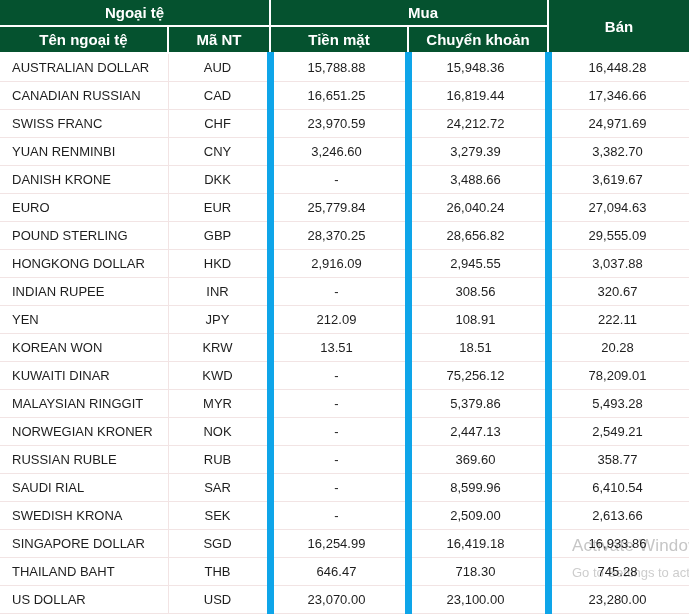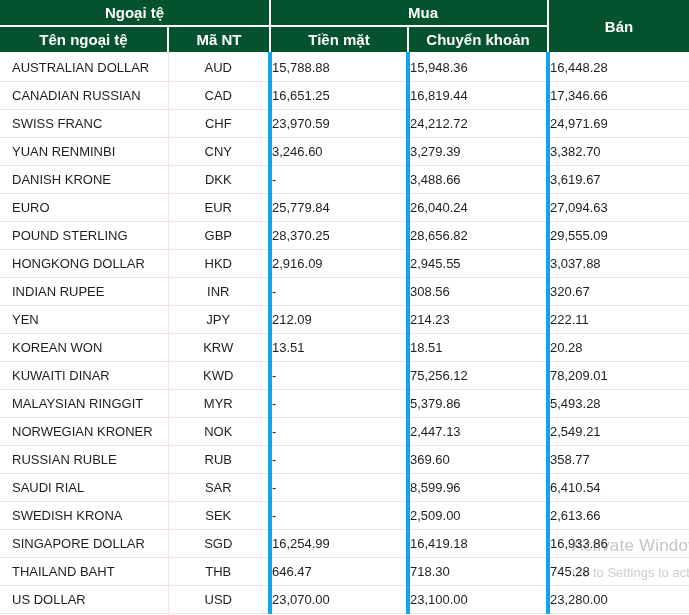--- a/index.html
+++ b/index.html
@@ -82,23 +82,23 @@
   }
   td.d-name {
     text-align: left;
     padding-left: 12px;
   }
   td.d-code {
     text-align: center;
     border-left: 1px solid #f2e4e4;
   }
   td.d-num {
-    text-align: left;
+    text-align: center;
     padding-right: 5px;
-    border-left: 4px solid #0ea5e9;
+    border-left: 7px solid #0ea5e9;
     margin-top: 16px;
   }
   td.d-sell { border-right: 1px solid #f2e4e4; }
 </style>
 </head>
 <body>
 
 <div class="page">
 
   <div class="watermark">
@@ -189,21 +189,21 @@
             <td class="d-name">INDIAN RUPEE</td>
             <td class="d-code">INR</td>
             <td class="d-num">-</td>
             <td class="d-num">308.56</td>
             <td class="d-num d-sell">320.67</td>
           </tr>
           <tr>
             <td class="d-name">YEN</td>
             <td class="d-code">JPY</td>
             <td class="d-num">212.09</td>
-            <td class="d-num">214.23</td>
+            <td class="d-num">108.91</td>
             <td class="d-num d-sell">222.11</td>
           </tr>
           <tr>
             <td class="d-name">KOREAN WON</td>
             <td class="d-code">KRW</td>
             <td class="d-num">13.51</td>
             <td class="d-num">18.51</td>
             <td class="d-num d-sell">20.28</td>
           </tr>
           <tr>

